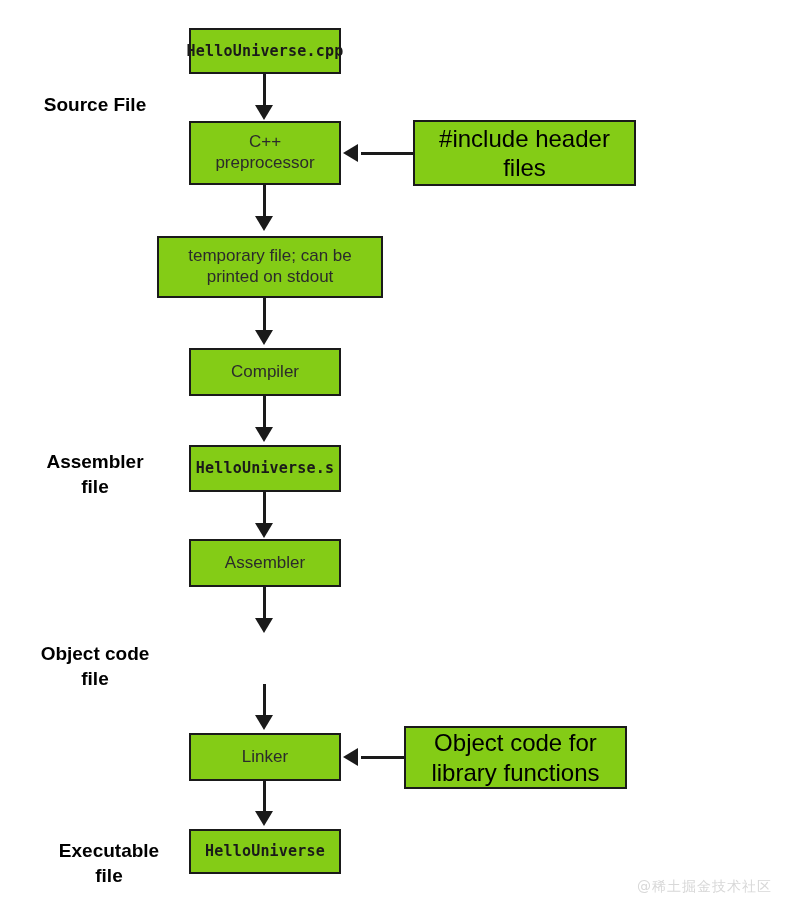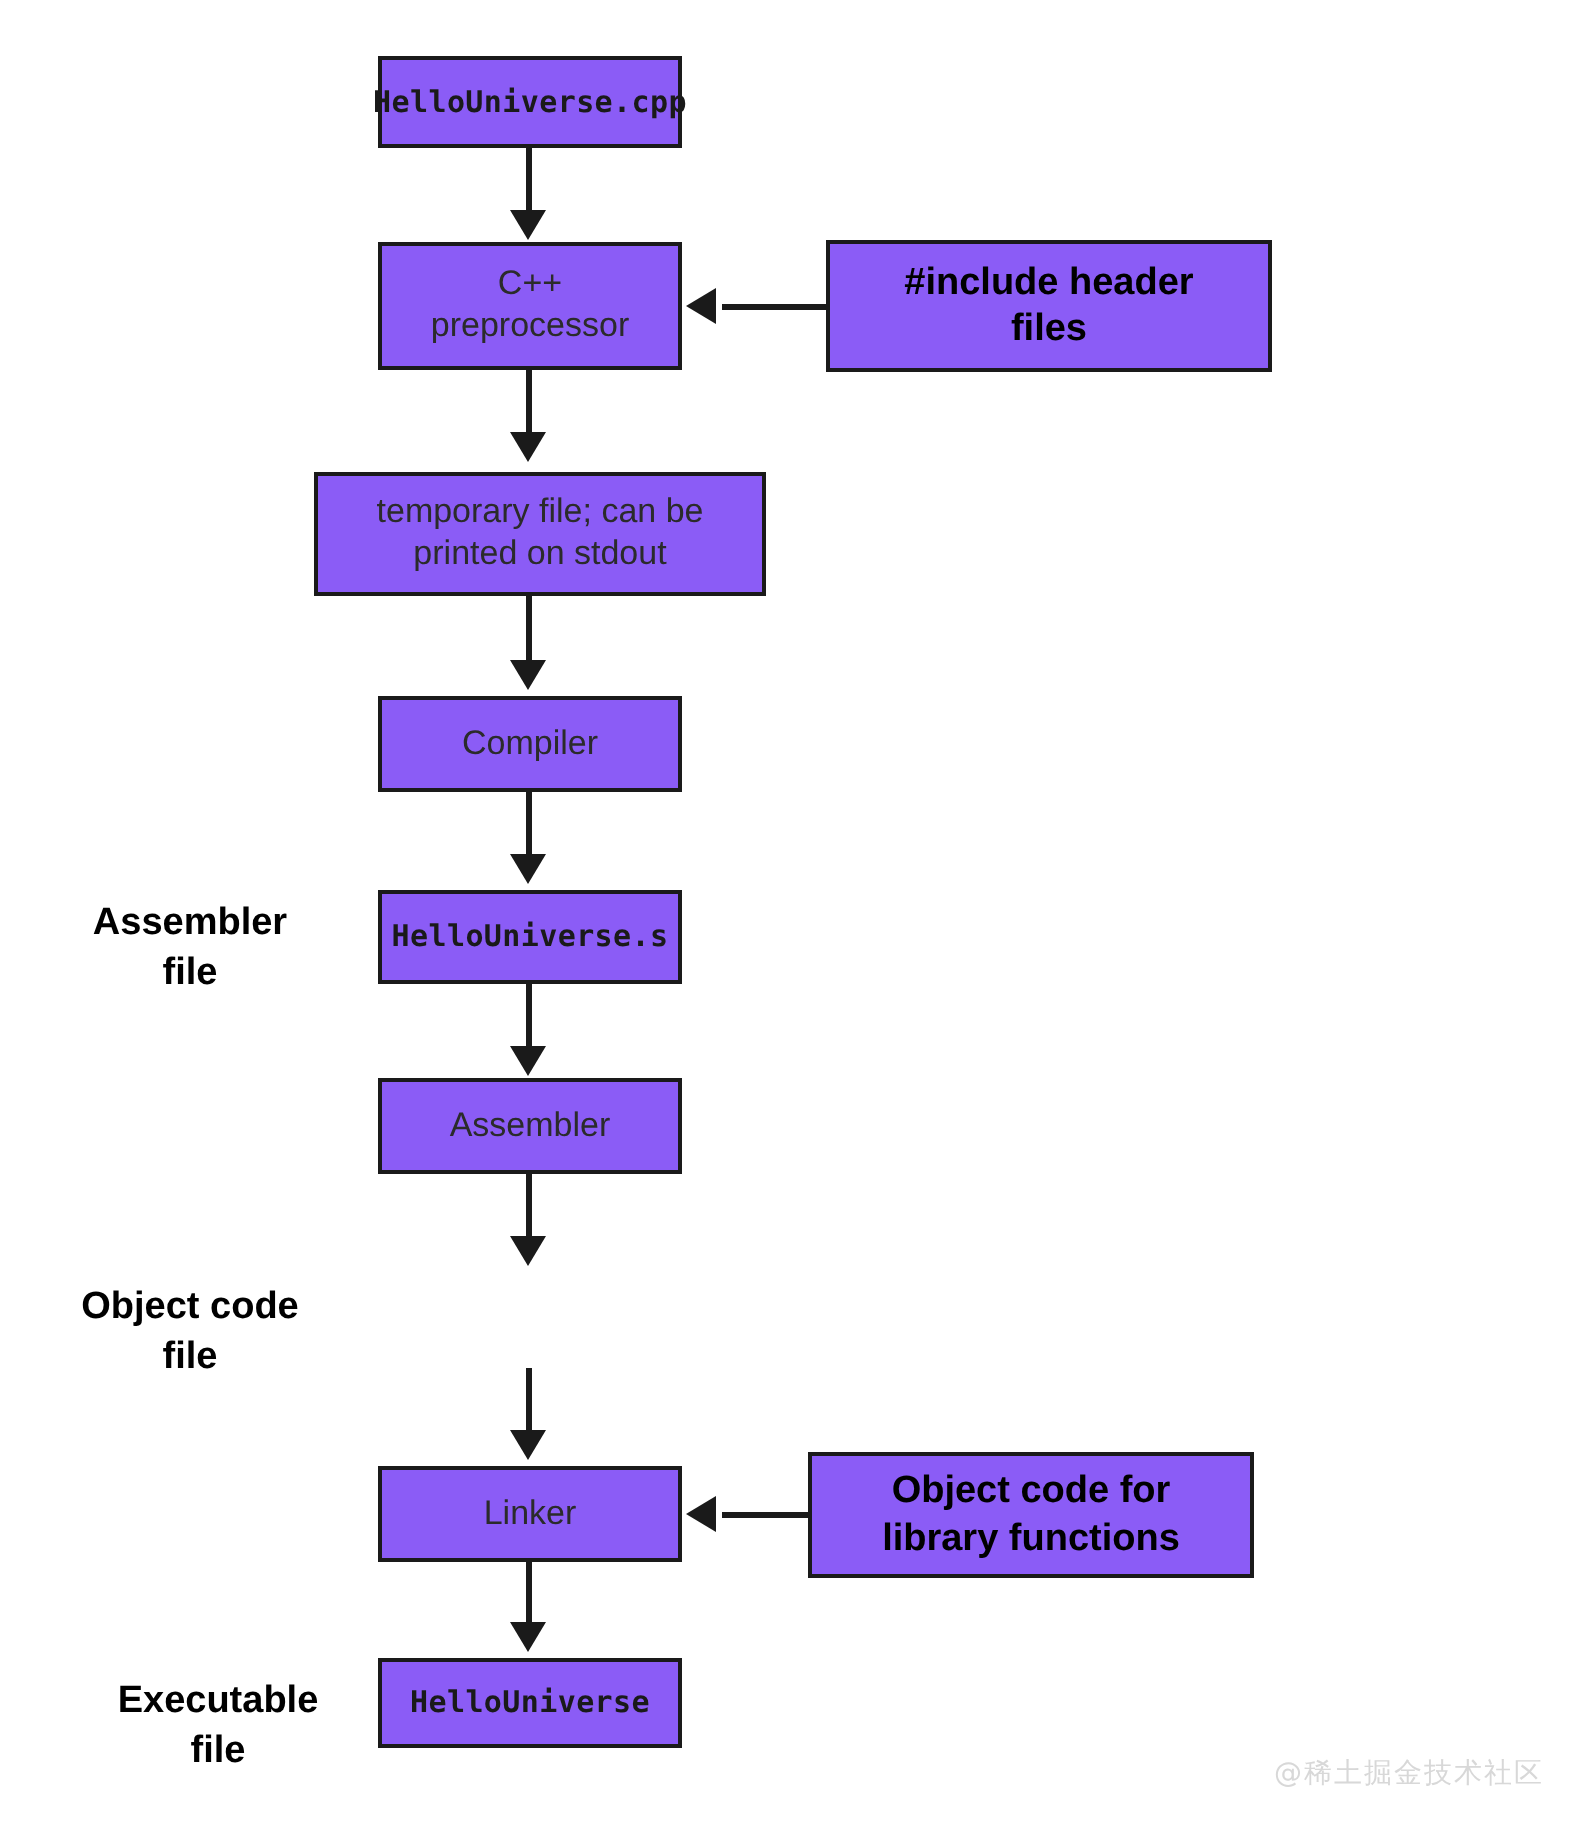--- a/index.html
+++ b/index.html
@@ -17,21 +17,21 @@
     height: 918px;
     background: #ffffff;
     overflow: hidden;
   }
 
   
   .node {
     position: absolute;
     box-sizing: border-box;
     border: 2px solid #1a1a1a;
-    background: #8b5cf6;
+    background: #84cc16;
     display: flex;
     align-items: center;
     justify-content: center;
     text-align: center;
     line-height: 1.22;
   }
   .node .txt {
     display: block;
     white-space: pre-line;
   }
@@ -43,22 +43,22 @@
   }
   .node.mono .txt {
     font-family: "DejaVu Sans Mono", "Liberation Mono", monospace;
     font-weight: 700;
     font-size: 15px;
     letter-spacing: 0.2px;
     color: #1a1a1a;
   }
   .node.bold .txt {
     font-family: "Liberation Sans", sans-serif;
-    font-weight: 700;
-    font-size: 19px;
+    font-weight: 400;
+    font-size: 24px;
     color: #000000;
   }
 
   
   .stage-label {
     position: absolute;
     font-family: "Liberation Sans", sans-serif;
     font-weight: 700;
     font-size: 19px;
     color: #000000;
@@ -103,20 +103,21 @@
     color: #d8d8d8;
     letter-spacing: 1px;
     white-space: nowrap;
   }
 </style>
 </head>
 <body>
 
 <div id="canvas">
 
+  <div class="stage-label" style="left:20px; top:93px; width:150px;">Source File</div>
 
   <div class="stage-label" style="left:20px; top:450px; width:150px;">Assembler
 file</div>
 
   <div class="stage-label" style="left:20px; top:642px; width:150px;">Object code
 file</div>
 
   <div class="stage-label" style="left:34px; top:839px; width:150px;">Executable
 file</div>
 

